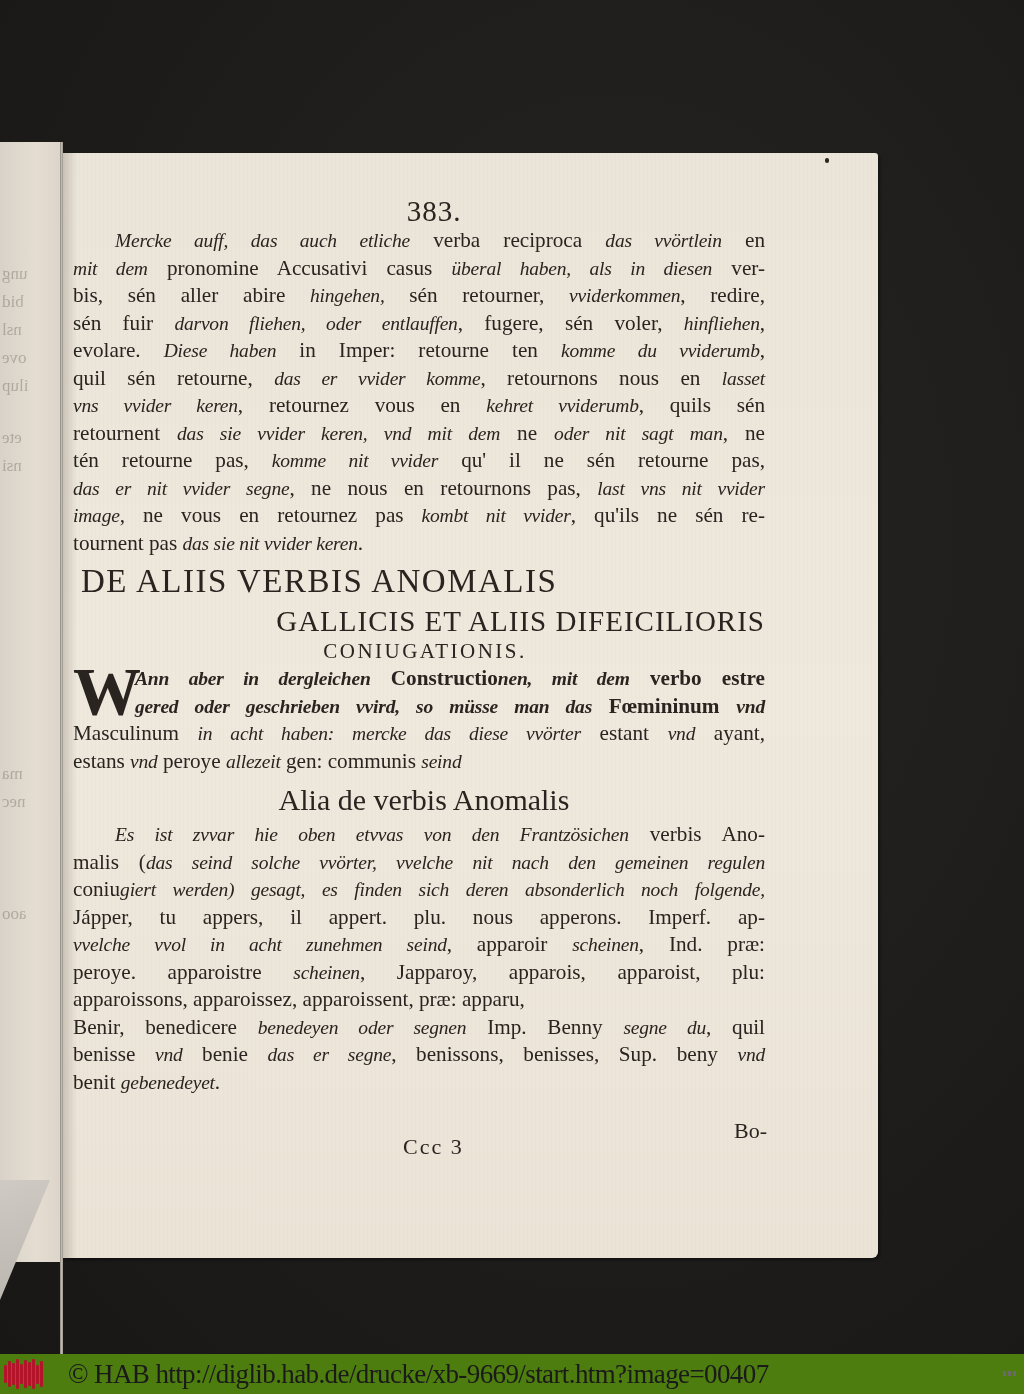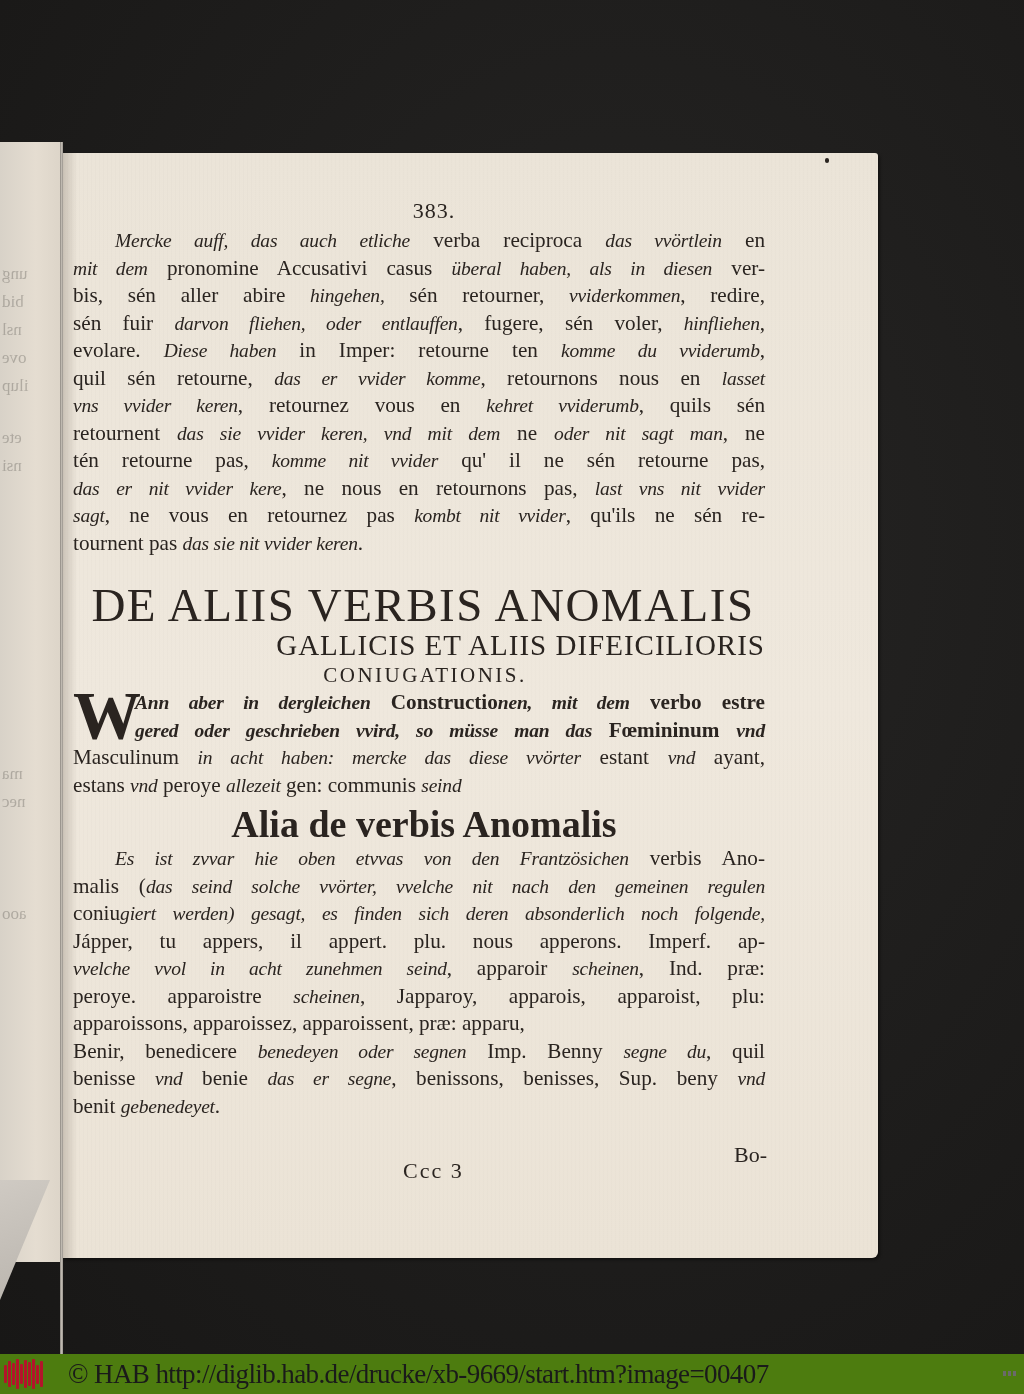--- a/index.html
+++ b/index.html
@@ -49,49 +49,49 @@
     }
     .dot-mark {
       position: absolute; left: 762px; top: 5px; width: 4px; height: 5px;
       background: #2b2521; border-radius: 2px;
     }
     .content {
       position: absolute; left: 10px; top: 42px; width: 692px;
       color: #2a2420;
     }
     .page-number {
-      text-align: center; font-size: 22px; letter-spacing: 1px;
+      text-align: center; font-size: 29px; letter-spacing: 1px;
       margin-left: 30px; height: 32px; line-height: 32px;
     }
     p.body {
       margin: 0; font-size: 21.2px; line-height: 27.5px; text-align: justify;
       text-align-last: justify;
     }
     p.body .ln { display: block; text-align: justify; text-align-last: justify; white-space: nowrap; }
     p.body .ln.end { text-align-last: left; }
     .indent { padding-left: 42px; }
     i { font-style: italic; font-size: 0.92em; letter-spacing: -0.2px; }
     .heading-1 {
-      text-align: center; font-size: 47px; letter-spacing: 1.5px; line-height: 48px;
-      margin-top: 24px; font-weight: normal; margin-left: 8px;
+      text-align: left; font-size: 33px; letter-spacing: 1.5px; line-height: 48px;
+      margin-top: 0; font-weight: normal; margin-left: 8px;
     }
     .heading-2 {
       text-align: right; font-size: 29px; letter-spacing: 1px; line-height: 32px; margin-left: 16px;
     }
     .heading-3 {
       text-align: center; font-size: 21px; letter-spacing: 2.5px; line-height: 28px; margin-left: 12px;
     }
     .dropcap-para { position: relative; margin-top: 20px; }
     .dropcap {
       position: absolute; left: 0; top: -4px; font-size: 68px; line-height: 60px;
       font-weight: bold; color: #2a2420;
     }
     .dropcap-para .ln.hang { padding-left: 62px; font-weight: bold; }
     .subheading {
-      text-align: center; font-size: 38px; line-height: 34px; margin: 8px 0 4px 10px; font-weight: bold;
+      text-align: center; font-size: 30px; line-height: 34px; margin: 8px 0 4px 10px;
     }
     .catchwords {
       position: relative; height: 40px; margin-top: 18px; font-size: 22px;
     }
     .signature { position: absolute; left: 330px; top: 20px; letter-spacing: 2px; }
     .catchword { position: absolute; right: -2px; top: 4px; }
     .footer {
       position: absolute; left: 0; top: 1354px; width: 1024px; height: 40px;
       background: #4d7c0f;
       font-family: Liberation Serif, serif;
@@ -140,22 +140,22 @@
     <p class="body">
       <span class="ln indent"><i>Mercke auff, das auch etliche</i><span> verba reciproca </span><i>das vvörtlein</i><span> en</span></span>
       <span class="ln"><i>mit dem</i><span> pronomine Accusativi casus </span><i>überal haben, als in diesen</i><span> ver-</span></span>
       <span class="ln"><span>bis, sén aller abire </span><i>hingehen,</i><span> sén retourner, </span><i>vviderkommen</i><span>, redire,</span></span>
       <span class="ln"><span>sén fuir </span><i>darvon fliehen, oder entlauffen</i><span>, fugere, sén voler, </span><i>hinfliehen</i><span>,</span></span>
       <span class="ln"><span>evolare. </span><i>Diese haben</i><span> in Imper: retourne ten </span><i>komme du vviderumb</i><span>,</span></span>
       <span class="ln"><span>quil sén retourne, </span><i>das er vvider komme</i><span>, retournons nous en </span><i>lasset</i></span>
       <span class="ln"><i>vns vvider keren</i><span>, retournez vous en </span><i>kehret vviderumb</i><span>, quils sén</span></span>
       <span class="ln"><span>retournent </span><i>das sie vvider keren, vnd mit dem</i><span> ne </span><i>oder nit sagt man</i><span>, ne</span></span>
       <span class="ln"><span>tén retourne pas, </span><i>komme nit vvider</i><span> qu' il ne sén retourne pas,</span></span>
-      <span class="ln"><i>das er nit vvider kere</i><span>, ne nous en retournons pas, </span><i>last vns nit vvider</i></span>
-      <span class="ln"><i>sagt</i><span>, ne vous en retournez pas </span><i>kombt nit vvider</i><span>, qu'ils ne sén re-</span></span>
+      <span class="ln"><i>das er nit vvider segne</i><span>, ne nous en retournons pas, </span><i>last vns nit vvider</i></span>
+      <span class="ln"><i>image</i><span>, ne vous en retournez pas </span><i>kombt nit vvider</i><span>, qu'ils ne sén re-</span></span>
       <span class="ln end"><span>tournent pas </span><i>das sie nit vvider keren</i><span>.</span></span>
     </p>
 
     <div class="heading-1">DE ALIIS VERBIS ANOMALIS</div>
     <div class="heading-2">GALLICIS ET ALIIS DIFEICILIORIS</div>
     <div class="heading-3">CONIUGATIONIS.</div>
 
     <p class="body dropcap-para">
       <span class="dropcap">W</span>
       <span class="ln hang"><i>Ann aber in dergleichen</i><span> Constructio</span><i>nen, mit dem</i><span> verbo estre</span></span>

